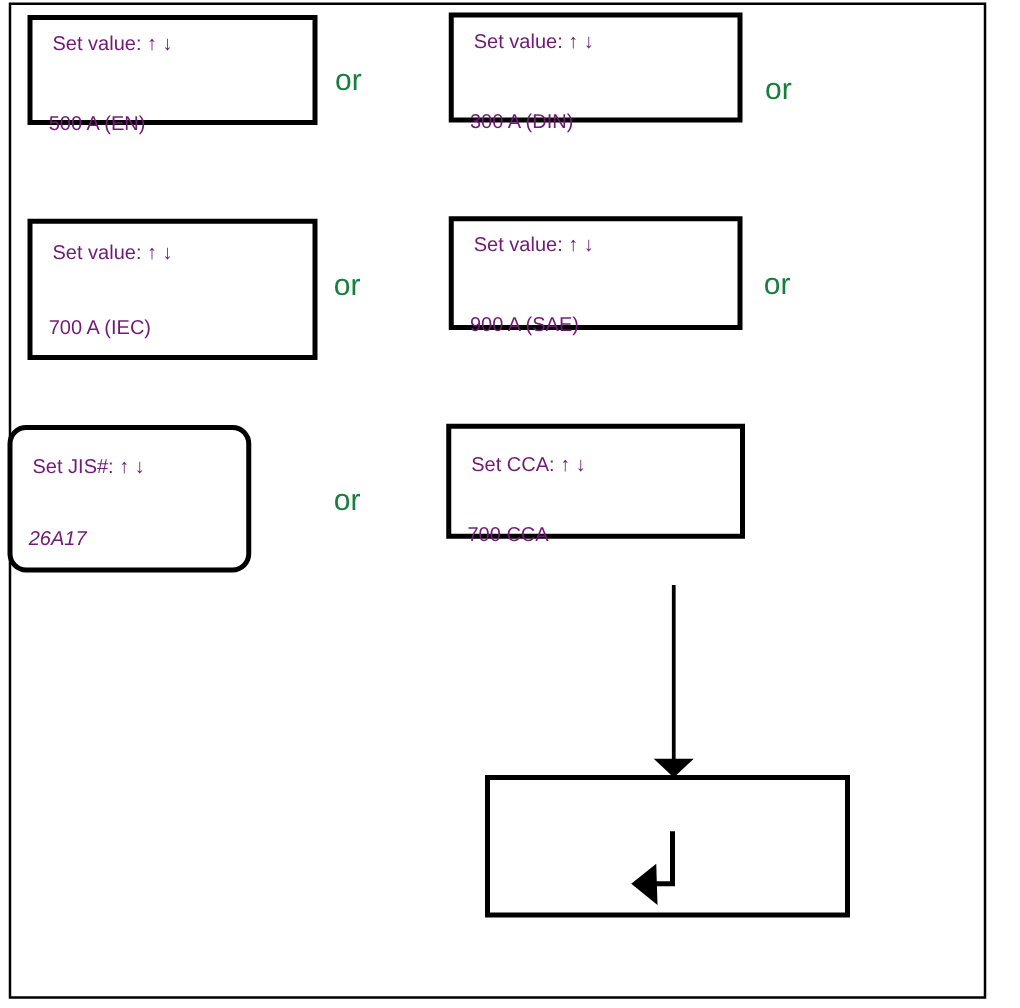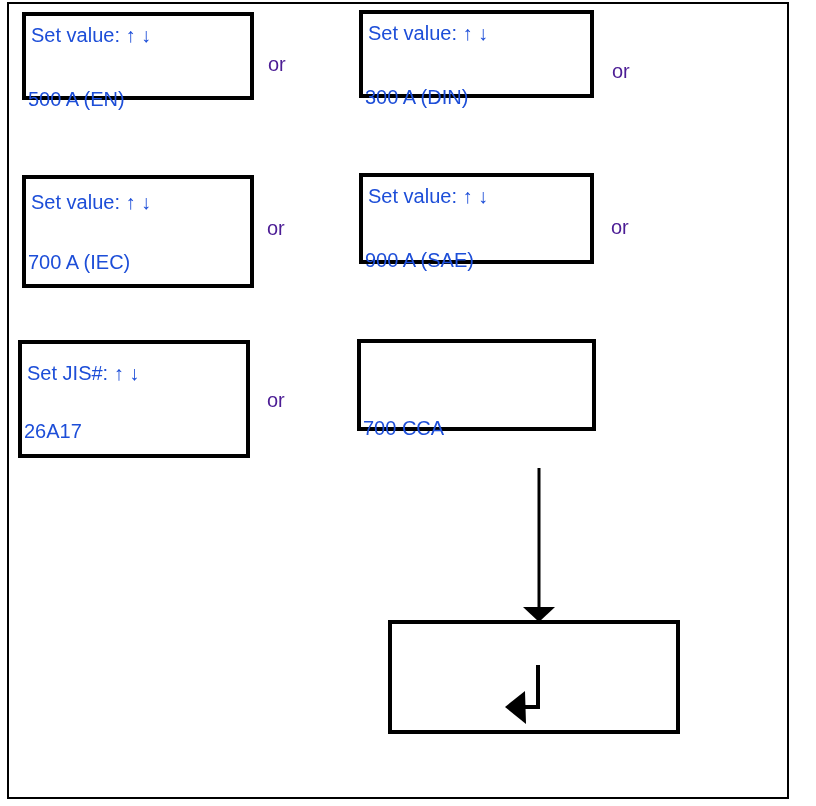--- a/index.html
+++ b/index.html
@@ -28,45 +28,46 @@
   .screen {
     position: absolute;
     border: 4px solid #000000;
     box-sizing: border-box;
     background: transparent;
   }
   .screen .label,
   .screen .value {
     position: absolute;
     white-space: nowrap;
-    font-size: 20px;
+    font-size: 16px;
     line-height: 23px;
-    color: #1d4ed8;
+    color: #701a75;
+    margin-left: 11px;
   }
   .screen .label { left: 5px; top: 8px; }
   .screen .value { left: 2px; top: 72px; text-align: center; }
 
   .s-en  { left: 22px;  top: 12px;  width: 232px; height: 88px; }
   .s-din { left: 359px; top: 10px;  width: 235px; height: 88px; }
   .s-iec { left: 22px;  top: 175px; width: 232px; height: 113px; }
   .s-sae { left: 359px; top: 173px; width: 235px; height: 91px; }
-  .s-jis { left: 18px;  top: 340px; width: 232px; height: 118px; }
+  .s-jis { left: 6px;  top: 340px; width: 195px; height: 118px; border-radius: 15px; }
   .s-cca { left: 357px; top: 339px; width: 239px; height: 92px; }
 
   .s-iec .label { top: 12px; }
   .s-jis .label { top: 18px; }
-  .s-jis .value { top: 76px; }
+  .s-jis .value { top: 76px; font-style: italic; }
   .s-cca .label { top: 18px; }
   .s-cca .value { top: 74px; }
 
   .or {
     position: absolute;
-    font-size: 20px;
+    font-size: 24px;
     line-height: 23px;
-    color: #4c1d95;
+    color: #15803d;
     text-align: right;
   }
   .or1 { left: 268px; top: 53px; }
   .or2 { left: 612px; top: 60px; }
   .or3 { left: 267px; top: 217px; }
   .or4 { left: 611px; top: 216px; }
   .or5 { left: 267px; top: 389px; }
 
   .down-arrow {
     position: absolute;
@@ -123,20 +124,21 @@
   </div>
   <span class="or or4">or</span>
 
   <div class="screen s-jis">
     <span class="label">Set JIS#: ↑ ↓</span>
     <span class="value">26A17</span>
   </div>
   <span class="or or5">or</span>
 
   <div class="screen s-cca">
+    <span class="label">Set CCA: ↑ ↓</span>
     <span class="value">700 CCA</span>
   </div>
 
   <svg class="down-arrow" viewBox="0 0 34 156" xmlns="http://www.w3.org/2000/svg">
     <line x1="17" y1="2" x2="17" y2="144" stroke="#000000" stroke-width="3"></line>
     <polygon points="1,141 33,141 17,156" fill="#000000"></polygon>
   </svg>
 
   <div class="result-box">
     <svg class="return-arrow" viewBox="0 0 284 106" xmlns="http://www.w3.org/2000/svg">

